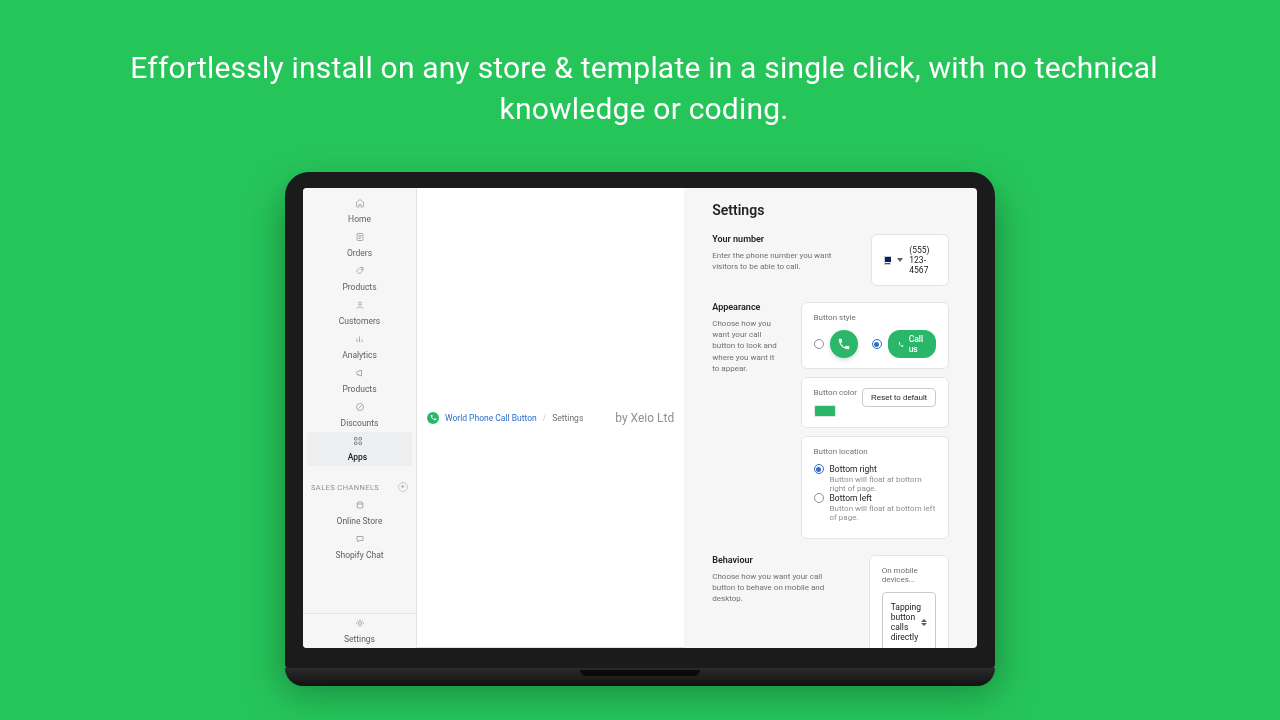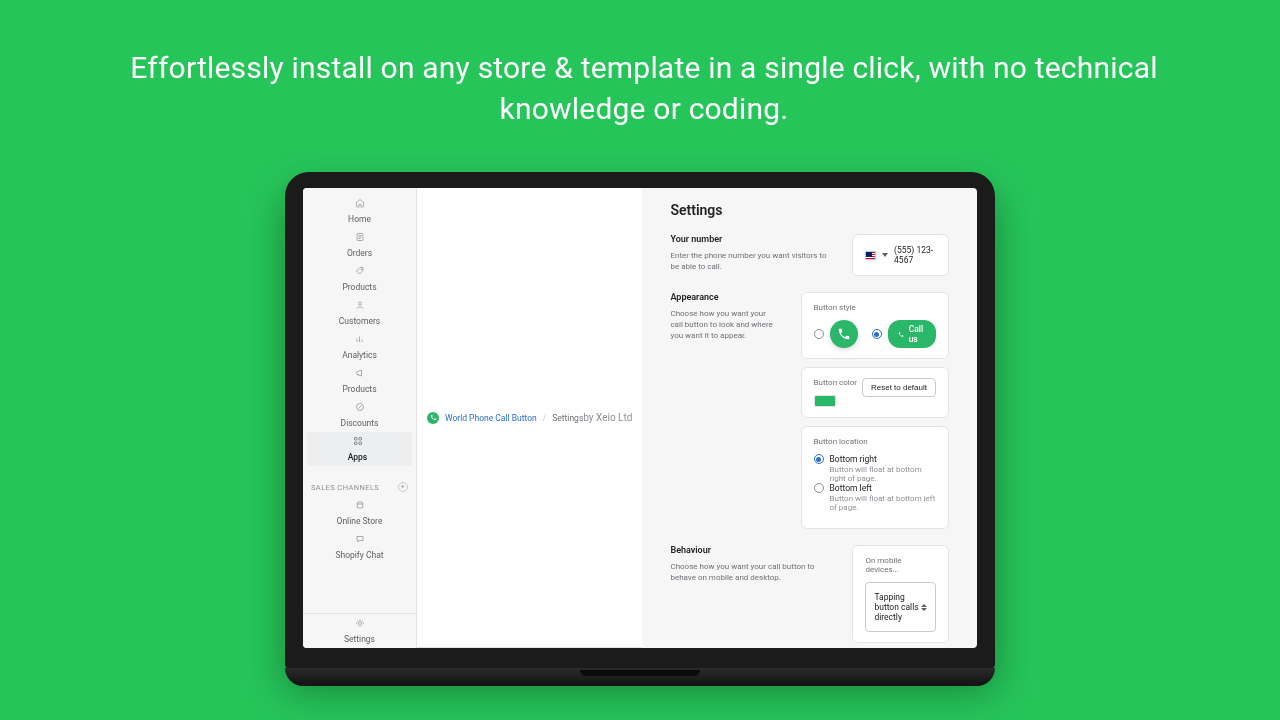--- a/index.html
+++ b/index.html
@@ -82,21 +82,21 @@
 
 .main { flex:1; display:flex; flex-direction:row; overflow:hidden; }
 .topbar {
   display:flex; align-items:center; justify-content:space-between;
   padding: 6px 10px; background:#fff; border-bottom:1px solid #e1e3e5;
 }
 .topbar-left { display:flex; align-items:center; gap:6px; }
 .phone-circle-sm { width:12px;height:12px;border-radius:50%;background:#2ab76a;display:flex;align-items:center;justify-content:center; }
 .phone-circle-sm svg{width:7px;height:7px;fill:#fff;}
 .breadcrumb-sep { color:#c9cccf; }
-.topbar-right { font-size:10px; color:#8c9196; }
+.topbar-right { font-size:12px; color:#8c9196;margin-left:32px; }
 .content {
   flex:1; overflow-y:auto; padding: 14px 28px 0 28px;
 }
 .page-title { font-size:14px; font-weight:600; color:#202223; margin-bottom:16px; }
 .row { display:flex; gap:22px; margin-bottom:16px; }
 .row-left { width:160px; }
 .row-left h4 { font-size:9px; font-weight:600; color:#202223; margin-bottom:6px; }
 .row-left p { font-size:8px; color:#6d7175; line-height:1.4; }
 .row-right { flex:1; display:flex; flex-direction:column; gap:8px; }
 .card {

